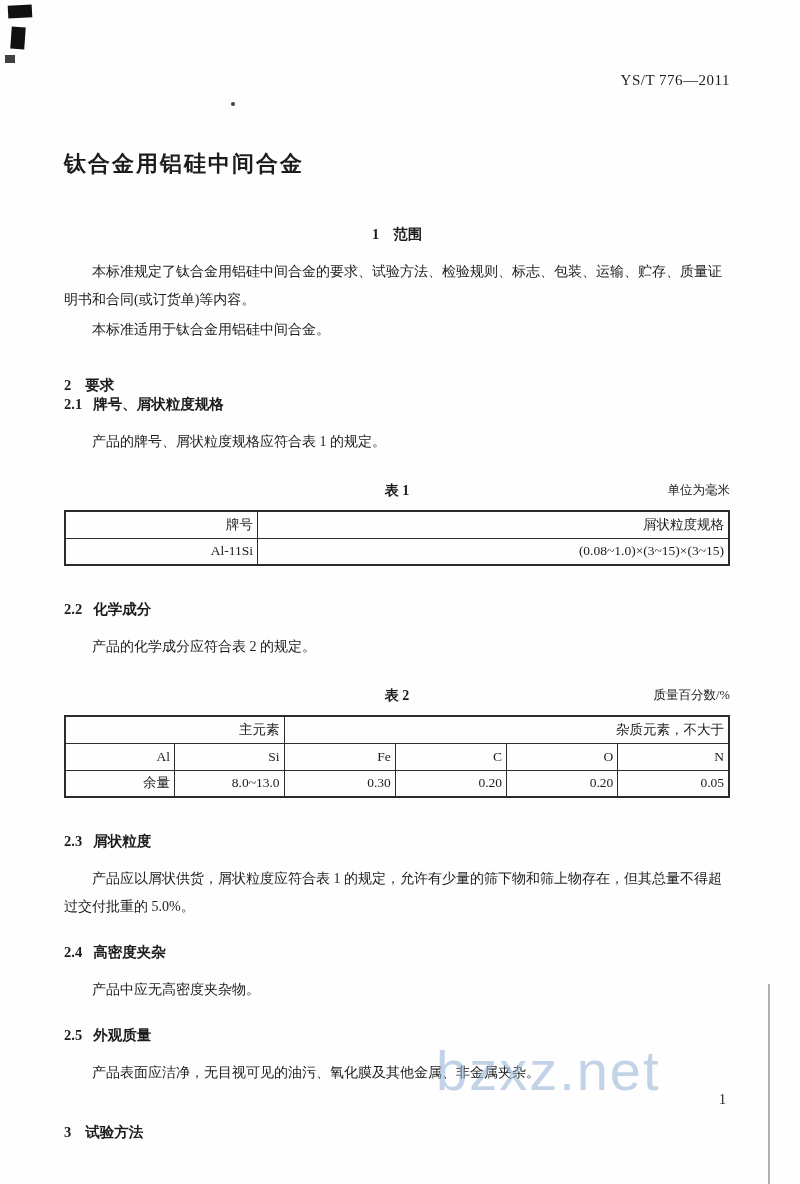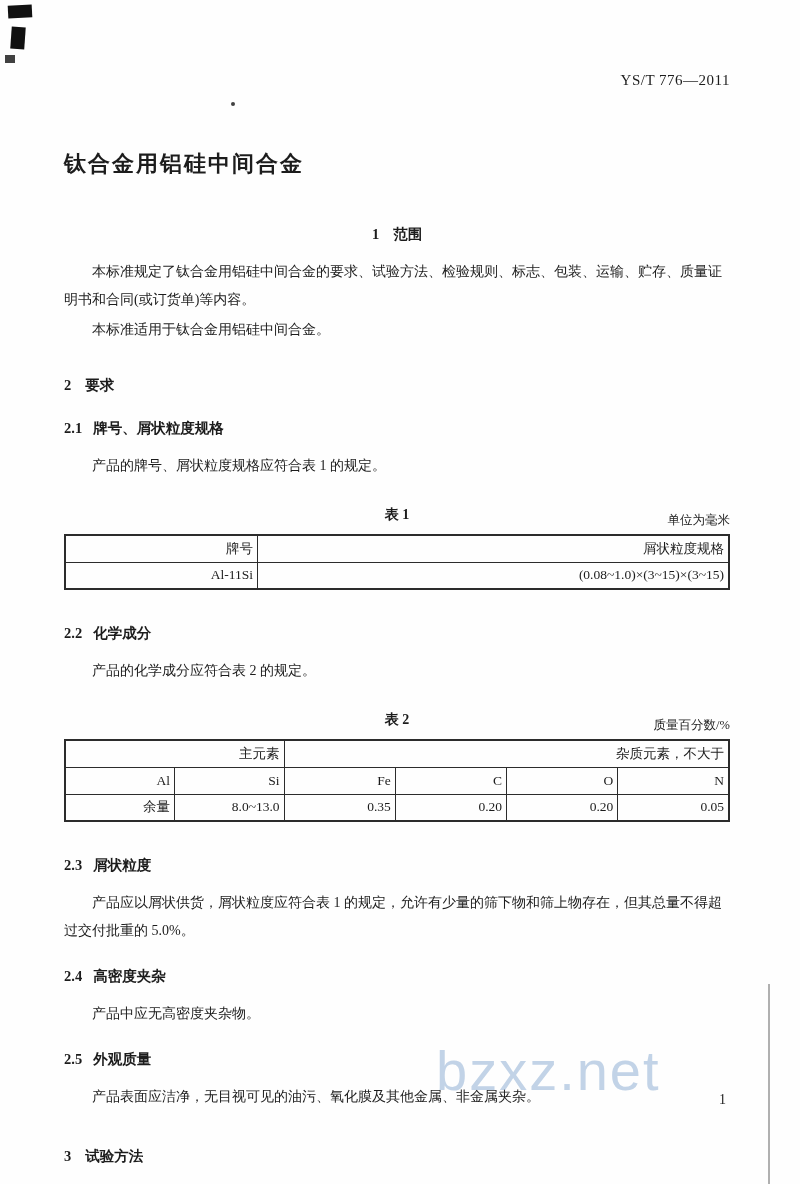--- a/index.html
+++ b/index.html
@@ -31,21 +31,21 @@
     text-align: left;
     font-size: 22px;
     font-weight: bold;
     letter-spacing: 2px;
   }
   .h { font-size: 14.5px; font-weight: bold; }
   .h .num { display: inline-block; margin-right: 14px; }
   .h2 .num { margin-right: 11px; }
   .h-s1  { margin-top: 46px; text-align: center; }
   .h-s2  { margin-top: 32px; }
-  .h-s21 { margin-top: 24px; }
+  .h-s21 { }
   .h-s22 { margin-top: 34px; }
   .h-s23 { margin-top: 34px; }
   .h-s24 { margin-top: 22px; }
   .h-s25 { margin-top: 22px; }
   .h-s3  { margin-top: 36px; }
   .para {
     font-size: 14px;
     line-height: 28px;
     text-indent: 2em;
     margin-top: 14px;
@@ -54,21 +54,21 @@
   .caption-row {
     position: relative;
     margin-top: 26px;
     text-align: center;
     font-size: 14px;
     font-weight: bold;
     height: 20px;
   }
   .caption-unit {
     position: absolute;
-    right: 0; top: 6px;
+    right: 0; top: 0;
     font-weight: normal;
     font-size: 12.5px;
   }
   table.std {
     width: 100%;
     margin-top: 8px;
     border-collapse: collapse;
     border: 2px solid #2c2c2c;
   }
   table.std td {
@@ -190,21 +190,21 @@
         <td>Al</td>
         <td>Si</td>
         <td>Fe</td>
         <td>C</td>
         <td>O</td>
         <td>N</td>
       </tr>
       <tr>
         <td>余量</td>
         <td>8.0~13.0</td>
-        <td>0.35</td>
+        <td>0.30</td>
         <td>0.20</td>
         <td>0.20</td>
         <td>0.05</td>
       </tr>
     </tbody>
       </table>
 
     <div class="h h2 h-s23">
       <span class="num">2.3</span><span>屑状粒度</span>
     </div>

